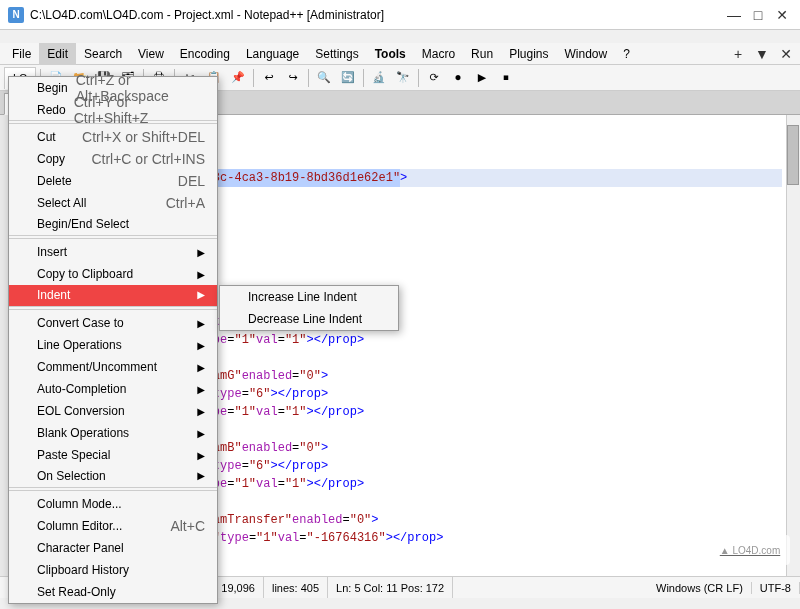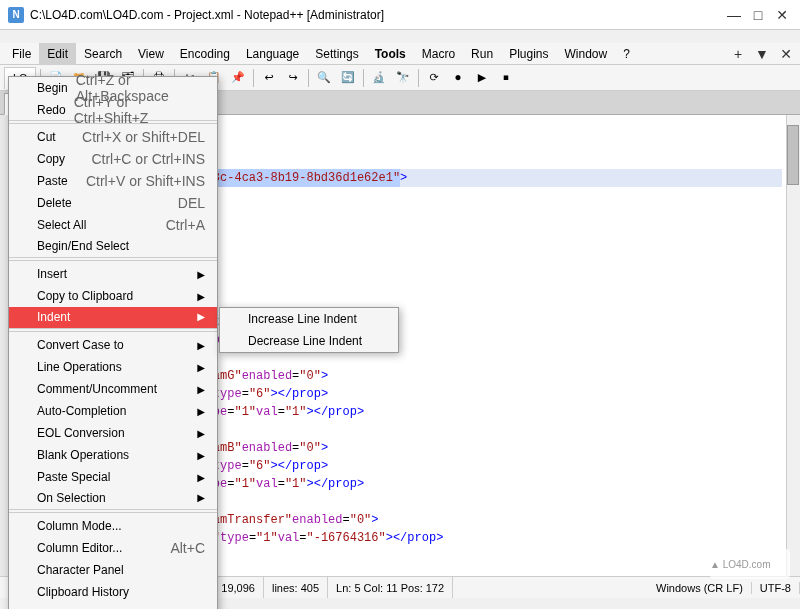--- a/index.html
+++ b/index.html
@@ -224,30 +224,32 @@
       height: 100%;
       display: flex;
       align-items: center;
     }
     .status-right {
       margin-left: auto;
       display: flex;
     }
     .watermark {
       position: absolute;
-      bottom: 30px;
+      bottom: 44px;
       right: 10px;
       width: 80px;
       height: 30px;
       background: rgba(255,255,255,0.7);
       display: flex;
       align-items: center;
+      justify-content: center;
       font-size: 10px;
       color: #666;
       border-radius: 4px;
+      text-decoration: underline;
     }
 
     
     .context-menu {
       position: absolute;
       top: 76px;
       left: 8px;
       width: 210px;
       background: #f5f5f5;
       border: 1px solid #999;
@@ -544,24 +546,20 @@
   <div class="ctx-item">
     <span>Cut</span>
     <span class="ctx-shortcut">Ctrl+X or Shift+DEL</span>
   </div>
 
   <div class="ctx-item">
     <span>Copy</span>
     <span class="ctx-shortcut">Ctrl+C or Ctrl+INS</span>
   </div>
 
-  <div class="ctx-item">
-    <span>Paste</span>
-    <span class="ctx-shortcut">Ctrl+V or Shift+INS</span>
-  </div>
 
   <div class="ctx-item">
     <span>Delete</span>
     <span class="ctx-shortcut">DEL</span>
   </div>
 
   <div class="ctx-item">
     <span>Select All</span>
     <span class="ctx-shortcut">Ctrl+A</span>
   </div>

